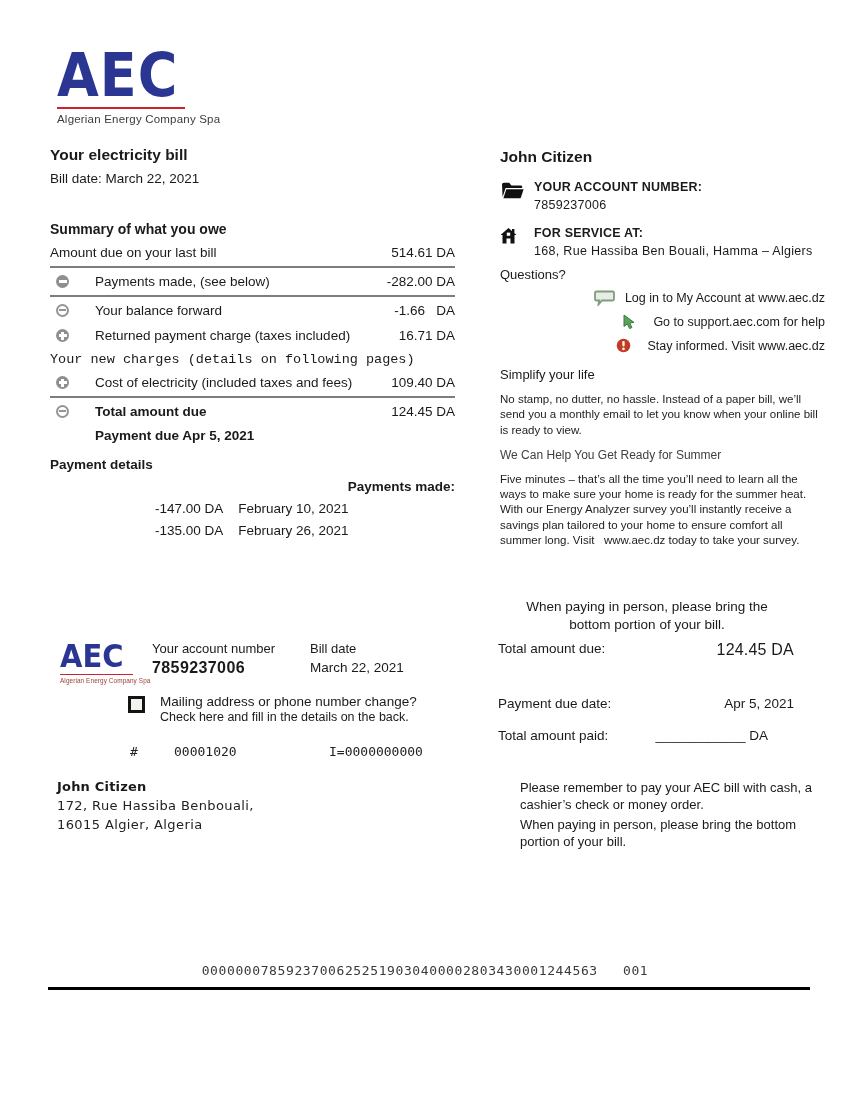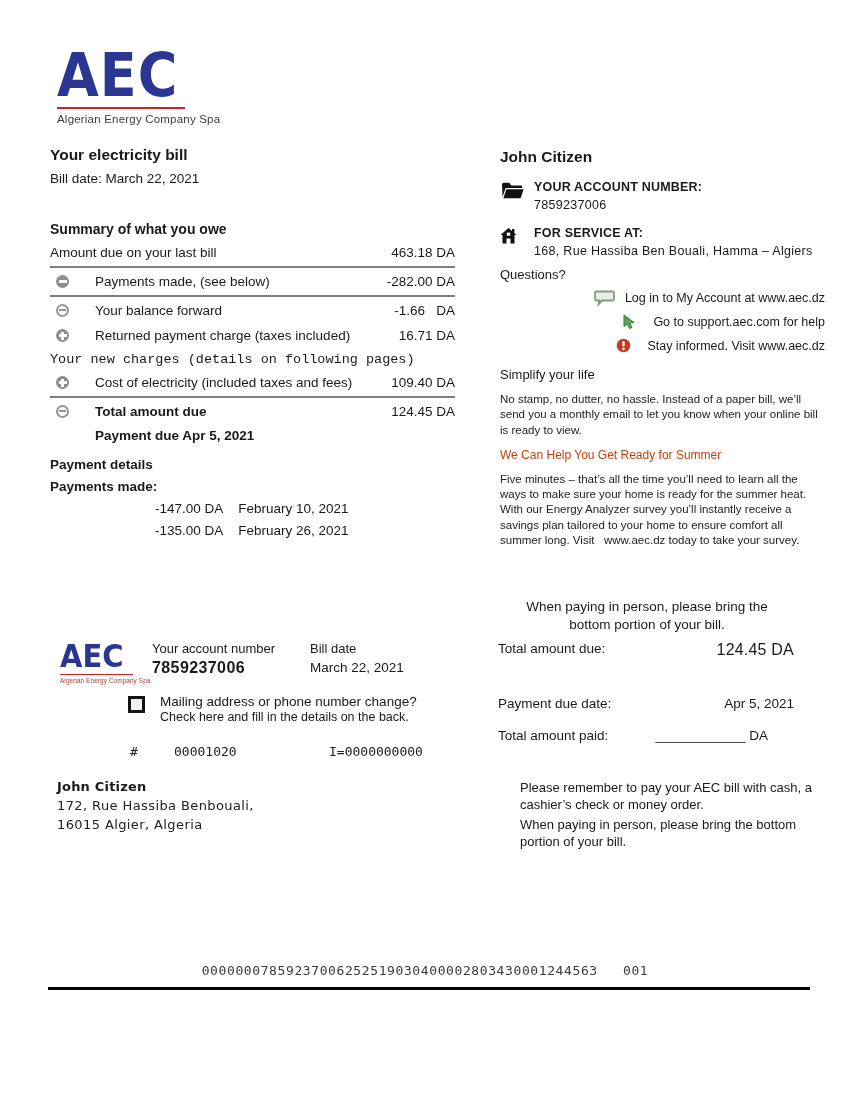--- a/index.html
+++ b/index.html
@@ -36,38 +36,38 @@
   .sicon { display:inline-block; width:13px; height:13px; border-radius:50%; position:relative; flex:0 0 auto; }
   .sicon.filled { background:#8f8f8f; }
   .sicon.filled::before { content:""; position:absolute; left:2.5px; right:2.5px; top:5.2px; height:2.6px; background:#fff; }
   .sicon.filled.plus::after { content:""; position:absolute; top:2.5px; bottom:2.5px; left:5.2px; width:2.6px; background:#fff; }
   .sicon.outline { border:2.5px solid #949494; background:#fff; }
   .sicon.outline::before { content:""; position:absolute; left:0.8px; right:0.8px; top:2.7px; height:2.6px; background:#949494; }
 
   
   .pay-details { margin-top:10px; }
   .pd-title { font-size:13.5px; font-weight:bold; }
-  .pd-sub { font-size:13.5px; font-weight:bold; margin-top:7px; }
+  .pd-sub { font-size:13.5px; font-weight:bold; margin-top:7px;text-align:right; }
   .pd-entry { display:flex; gap:15px; margin-left:105px; font-size:13.5px; margin-top:7px; }
   .pd-entry:first-of-type { margin-top:20px; }
 
   
   .right-col { position:absolute; left:500px; top:148px; width:325px; }
   .cust-name { font-size:15.5px; font-weight:bold; }
   .info-row { display:flex; margin-top:14px; }
   .info-row .i-icon { width:34px; flex:0 0 auto; padding-top:2px; }
   .info-label { font-size:12.5px; font-weight:bold; letter-spacing:0.2px; }
   .info-value { font-size:12.5px; margin-top:4px; letter-spacing:0.3px; }
   .questions-title { font-size:13px; margin-top:9px; }
   .q-item { display:flex; align-items:center; margin-top:7px; min-height:17px;justify-content:flex-end; }
   .q-item .q-icon { width:33px; flex:0 0 auto; display:flex; align-items:center; padding-left:2px; }
   .q-item .q-text { font-size:12.5px; }
   .simplify-title { font-size:13px; margin-top:13px; }
   .para { font-size:11.5px; line-height:1.33; margin-top:10px; color:#222; }
-  .para-sub { font-size:12px; margin-top:10px; color:#c2410c; }
+  .para-sub { font-size:12px; margin-top:10px; color:#404040; }
 
   
   .bring-note { position:absolute; left:508px; top:598px; width:278px; text-align:center;
                 font-size:13.5px; line-height:1.32; }
 
   .logo-mini { position:absolute; left:60px; top:642px; }
   .logo-mini .logo-aec-sm { font-family:"DejaVu Sans", sans-serif; font-weight:bold; font-size:29px;
                             line-height:0.95; color:#2b3693; display:inline-block;
                             transform:scaleY(1.1); transform-origin:top left; }
   .logo-mini .logo-rule-sm { width:73px; height:1.5px; background:#cc2229; margin-top:4px; }
@@ -125,21 +125,21 @@
   </div>
 
   <div class="bill-title">Your electricity bill</div>
   <div class="bill-date">Bill date: March 22, 2021</div>
 
   <div class="left-col">
     <div class="sec-title">Summary of what you owe</div>
 
     <div class="srow">
       <span class="lbl">Amount due on your last bill</span>
-      <span class="val">463.18 DA</span>
+      <span class="val">514.61 DA</span>
     </div>
 
     <div class="sdiv"></div>
 
     <div class="srow">
       <span class="icon-cell">
           <span class="sicon filled"></span>
         </span>
       <span class="lbl">Payments made, (see below)</span>
       <span class="val">-282.00 DA</span>

